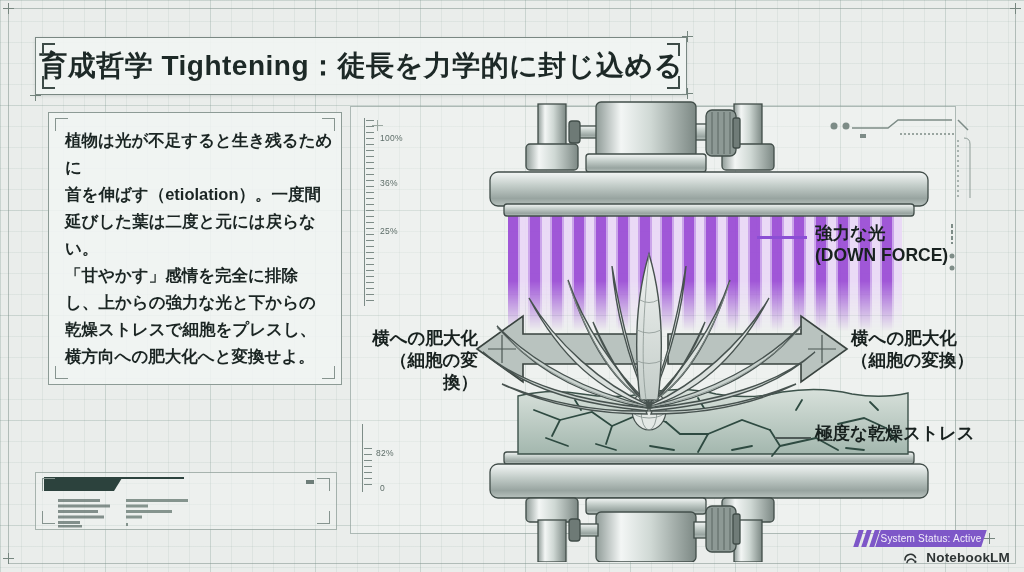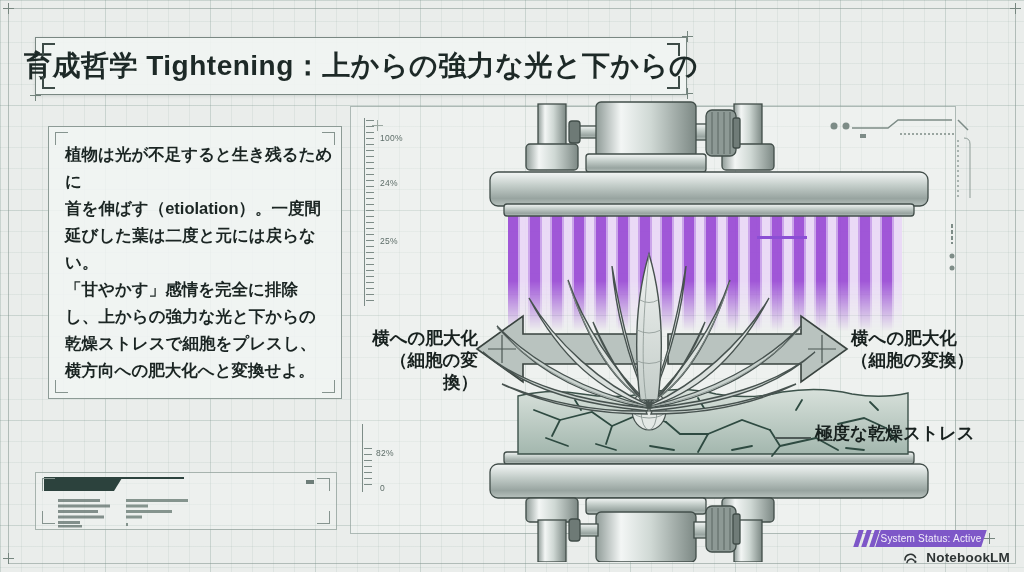--- a/index.html
+++ b/index.html
@@ -40,21 +40,20 @@
   .corner.tr { right:6px; top:5px;    border-left:none;  border-bottom:none; }
   .corner.bl { left:6px;  bottom:5px; border-right:none; border-top:none; }
   .corner.br { right:6px; bottom:5px; border-left:none;  border-top:none; }
   .corner.thin { border-width:1px; border-color:#86948f; }
   
   .desc-box {
     position:absolute; left:48px; top:112px; width:294px; min-height:198px;
     background:rgba(241,245,243,.85);
     border:1px solid #8d9b96;
     padding:14px 6px 14px 16px;
-    margin-top:14px;
   }
   .desc-box p { font-size:16.5px; font-weight:700; line-height:27px; white-space:pre-line; color:#1b2523; }
   
   .diagram-panel {
     position:absolute; left:350px; top:106px; width:606px; height:428px;
     border:1px solid rgba(130,148,142,.6);
     background:rgba(248,251,250,.30);
   }
   
   .ruler-line { position:absolute; background:#7d8c87; }
@@ -115,21 +114,21 @@
   <div class="plus" style="left:682px;top:88px;"></div>
   <div class="plus" style="left:30px;top:90px;"></div>
   <div class="plus" style="left:372px;top:120px;"></div>
   <div class="plus" style="left:984px;top:533px;"></div>
 
   <div class="title-box">
     <span class="corner tl"></span>
     <span class="corner tr"></span>
     <span class="corner bl"></span>
     <span class="corner br"></span>
-    <h1>育成哲学 Tightening：上からの強力な光と下からの</h1>
+    <h1>育成哲学 Tightening：徒長を力学的に封じ込める</h1>
   </div>
 
   <div class="desc-box">
     <span class="corner tl thin"></span>
     <span class="corner tr thin"></span>
     <span class="corner bl thin"></span>
     <span class="corner br thin"></span>
     <p>植物は光が不足すると生き残るために
 首を伸ばす（etiolation）。一度間
 延びした葉は二度と元には戻らない。
@@ -137,22 +136,22 @@
 し、上からの強力な光と下からの
 乾燥ストレスで細胞をプレスし、
 横方向への肥大化へと変換せよ。</p>
   </div>
 
   <div class="diagram-panel"></div>
 
   <div class="ruler-line" style="left:364px;top:118px;width:1px;height:188px;"></div>
   <div class="ruler-ticks" style="left:366px;top:120px;height:186px;"></div>
   <span class="ruler-label" style="left:380px;top:133px;text-align:center;">100%</span>
-  <span class="ruler-label" style="left:380px;top:178px;">24%</span>
-  <span class="ruler-label" style="left:380px;top:236px;">25%</span>
+  <span class="ruler-label" style="left:380px;top:178px;">36%</span>
+  <span class="ruler-label" style="left:380px;top:226px;">25%</span>
 
   <div class="ruler-line" style="left:362px;top:424px;width:1px;height:68px;"></div>
   <div class="ruler-ticks" style="left:364px;top:448px;height:42px;"></div>
   <span class="ruler-label" style="left:376px;top:448px;">82%</span>
   <span class="ruler-label" style="left:380px;top:483px;">0</span>
 
   <div class="light-rays"></div>
 
   <svg style="position:absolute;left:350px;top:100px;" width="612" height="462" viewBox="0 0 612 462">
     <defs>
@@ -281,20 +280,24 @@
         <path d="M147,228 C190,274 244,298 296,306"></path>
         <path d="M451,228 C408,274 354,298 302,306"></path>
         <path d="M287,230 q12,6 24,0 M285,260 q14,7 28,0 M290,200 q9,5 18,0"></path>
       </g>
     </g>
   </svg>
 
   <div class="connector" style="left:757px;top:236px;width:50px;height:3px;background:#8b4fd4;"></div>
   <div class="connector" style="left:775px;top:437px;width:36px;height:2px;background:#4e5a57;"></div>
 
+  <div class="callout" style="left:815px;top:222px;">
+    <div class="t">強力な光</div>
+    <div class="s">(DOWN FORCE)</div>
+  </div>
   <div class="callout right-align" style="left:356px;top:327px;width:122px;">
     <div class="t">横への肥大化</div>
     <div class="s">（細胞の変換）</div>
   </div>
   <div class="callout" style="left:851px;top:327px;">
     <div class="t">横への肥大化</div>
     <div class="s">（細胞の変換）</div>
   </div>
   <div class="callout" style="left:815px;top:422px;">
     <div class="t">極度な乾燥ストレス</div>

